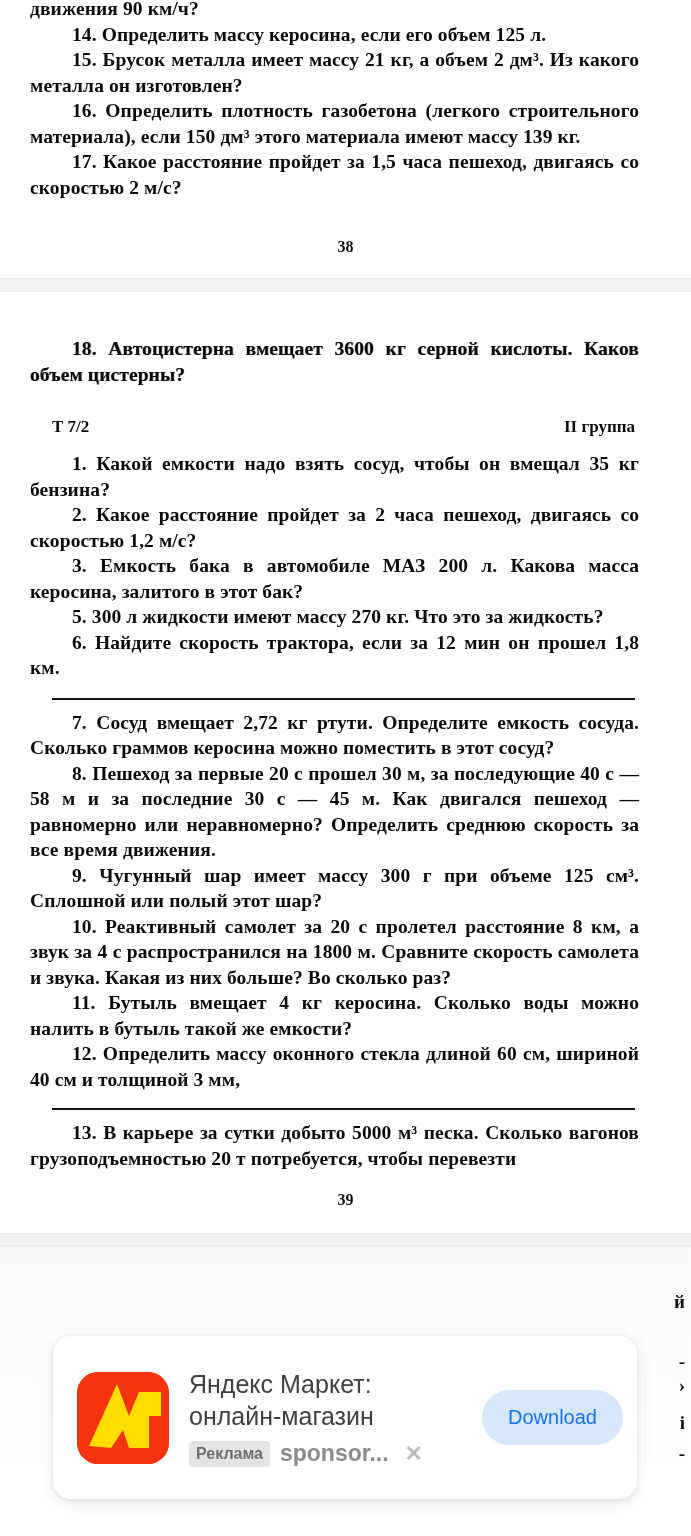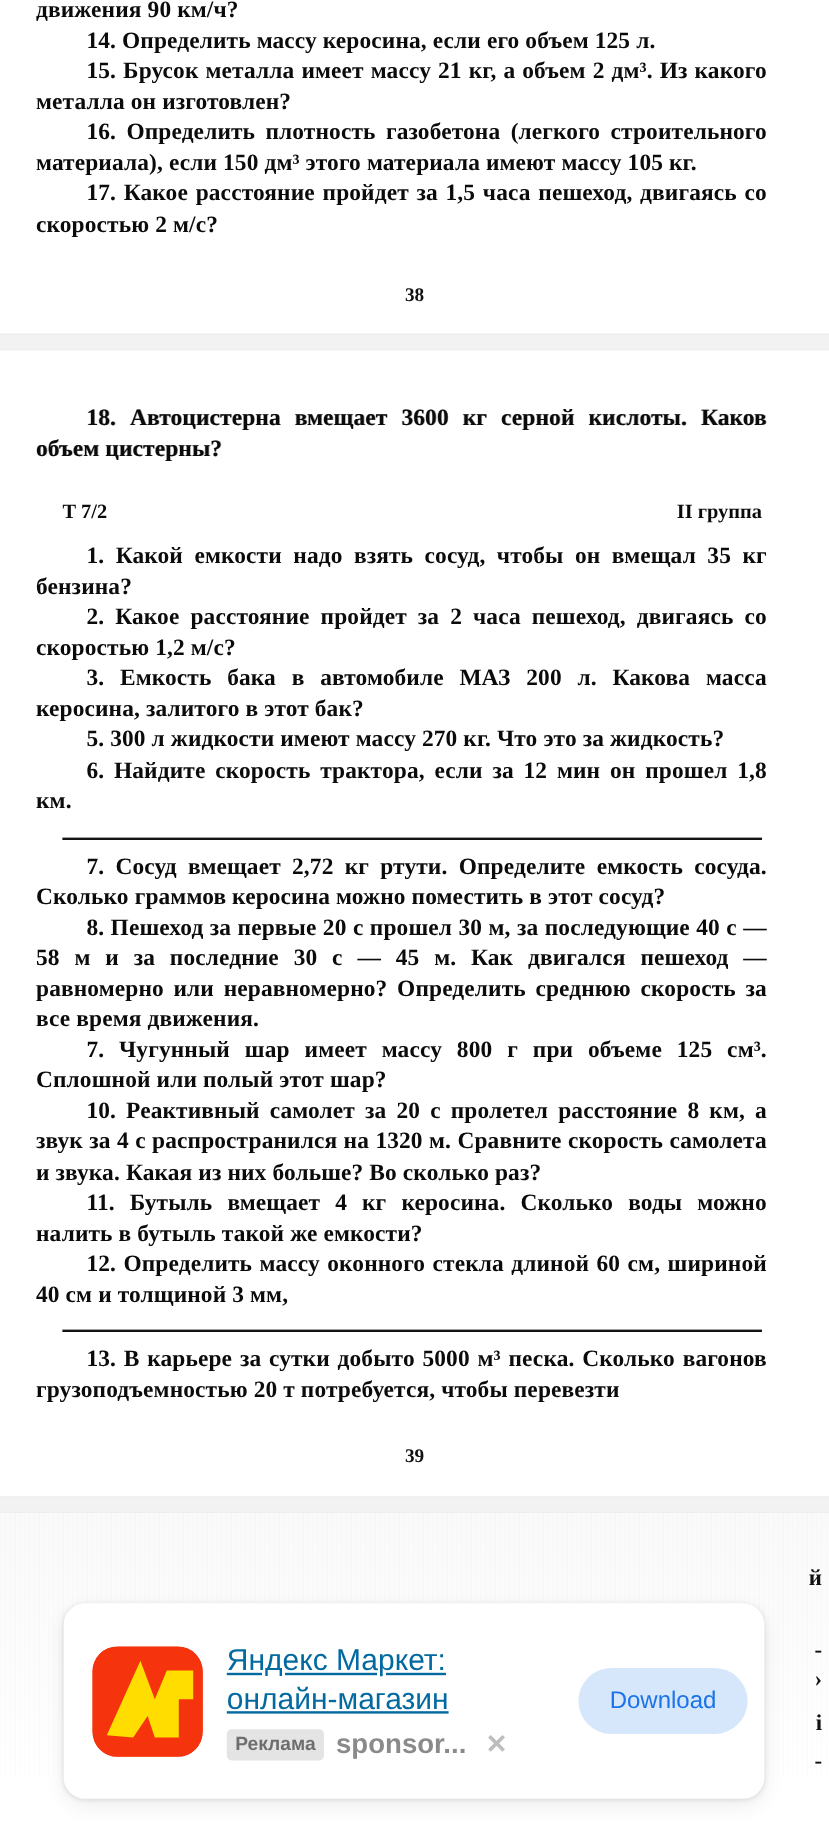--- a/index.html
+++ b/index.html
@@ -120,24 +120,23 @@
   .ad-text {
     flex: 1 1 auto;
     min-width: 0;
     padding-left: 20px;
     padding-right: 8px;
   }
   .ad-title {
     font-family: "Liberation Sans", sans-serif;
     font-size: 25px;
     line-height: 32px;
-    color: #0369a1;
+    color: #404040;
     font-weight: 400;
     white-space: nowrap;
-    text-decoration: underline;
   }
   .ad-meta {
     display: flex;
     align-items: center;
     margin-top: 8px;
     gap: 10px;
     font-weight: bold;
   }
   .ad-badge {
     font-family: "Liberation Sans", sans-serif;
@@ -191,21 +190,21 @@
 </style>
 </head>
 <body>
 
 <div class="page" style="padding-top:0;">
 
   <p class="body-text noindent" style="margin-top:-4px;">движения 90 км/ч?</p>
 
   <p class="body-text">14. Определить массу керосина, если его объем 125 л.</p>
   <p class="body-text">15. Брусок металла имеет массу 21 кг, а объем 2 дм³. Из какого металла он изготовлен?</p>
-  <p class="body-text">16. Определить плотность газобетона (легкого строительного материала), если 150 дм³ этого материала имеют массу 105 кг.</p>
+  <p class="body-text">16. Определить плотность газобетона (легкого строительного материала), если 150 дм³ этого материала имеют массу 139 кг.</p>
   <p class="body-text">17. Какое расстояние пройдет за 1,5 часа пешеход, двигаясь со скоростью 2 м/с?</p>
 
   <div class="pageno" style="margin-top:38px;">38</div>
 </div>
 
 <div class="page-break" style="margin-top:22px;"></div>
 
 <div class="page" style="padding-top:44px;">
 
   <p class="body-text" style="text-shadow: 0.6px 0 rgba(0,0,0,0.35), -0.5px 0.4px rgba(0,0,0,0.2);">18. Автоцистерна вмещает 3600 кг серной кислоты. Каков объем цистерны?</p>
@@ -221,33 +220,33 @@
     <p class="body-text">3. Емкость бака в автомобиле МАЗ 200 л. Какова масса керосина, залитого в этот бак?</p>
     <p class="body-text">5. 300 л жидкости имеют массу 270 кг. Что это за жидкость?</p>
     <p class="body-text">6. Найдите скорость трактора, если за 12 мин он прошел 1,8 км.</p>
   </div>
 
   <div class="rule" style="margin-top:17px;"></div>
 
   <div>
     <p class="body-text">7. Сосуд вмещает 2,72 кг ртути. Определите емкость сосуда. Сколько граммов керосина можно поместить в этот сосуд?</p>
     <p class="body-text">8. Пешеход за первые 20 с прошел 30 м, за последующие 40 с — 58 м и за последние 30 с — 45 м. Как двигался пешеход — равномерно или неравномерно? Определить среднюю скорость за все время движения.</p>
-    <p class="body-text">7. Чугунный шар имеет массу 800 г при объеме 125 см³. Сплошной или полый этот шар?</p>
-    <p class="body-text">10. Реактивный самолет за 20 с пролетел расстояние 8 км, а звук за 4 с распространился на 1320 м. Сравните скорость самолета и звука. Какая из них больше? Во сколько раз?</p>
+    <p class="body-text">9. Чугунный шар имеет массу 300 г при объеме 125 см³. Сплошной или полый этот шар?</p>
+    <p class="body-text">10. Реактивный самолет за 20 с пролетел расстояние 8 км, а звук за 4 с распространился на 1800 м. Сравните скорость самолета и звука. Какая из них больше? Во сколько раз?</p>
     <p class="body-text">11. Бутыль вмещает 4 кг керосина. Сколько воды можно налить в бутыль такой же емкости?</p>
     <p class="body-text">12. Определить массу оконного стекла длиной 60 см, шириной 40 см и толщиной 3 мм,</p>
   </div>
 
   <div class="rule" style="margin-top:16px;"></div>
 
   <div>
     <p class="body-text">13. В карьере за сутки добыто 5000 м³ песка. Сколько вагонов грузоподъемностью 20 т потребуется, чтобы перевезти</p>
   </div>
 
-  <div class="pageno" style="margin-top:34px;">39</div>
+  <div class="pageno" style="margin-top:20px;">39</div>
 </div>
 
 <div class="page-break" style="margin-top:24px;"></div>
 
 <div class="page" style="height:220px;">
   <div class="scan-wash"></div>
 
   <span class="peek" style="top:44px;">й</span>
   <span class="peek" style="top:104px;">-</span>
   <span class="peek" style="top:128px;">›</span>

